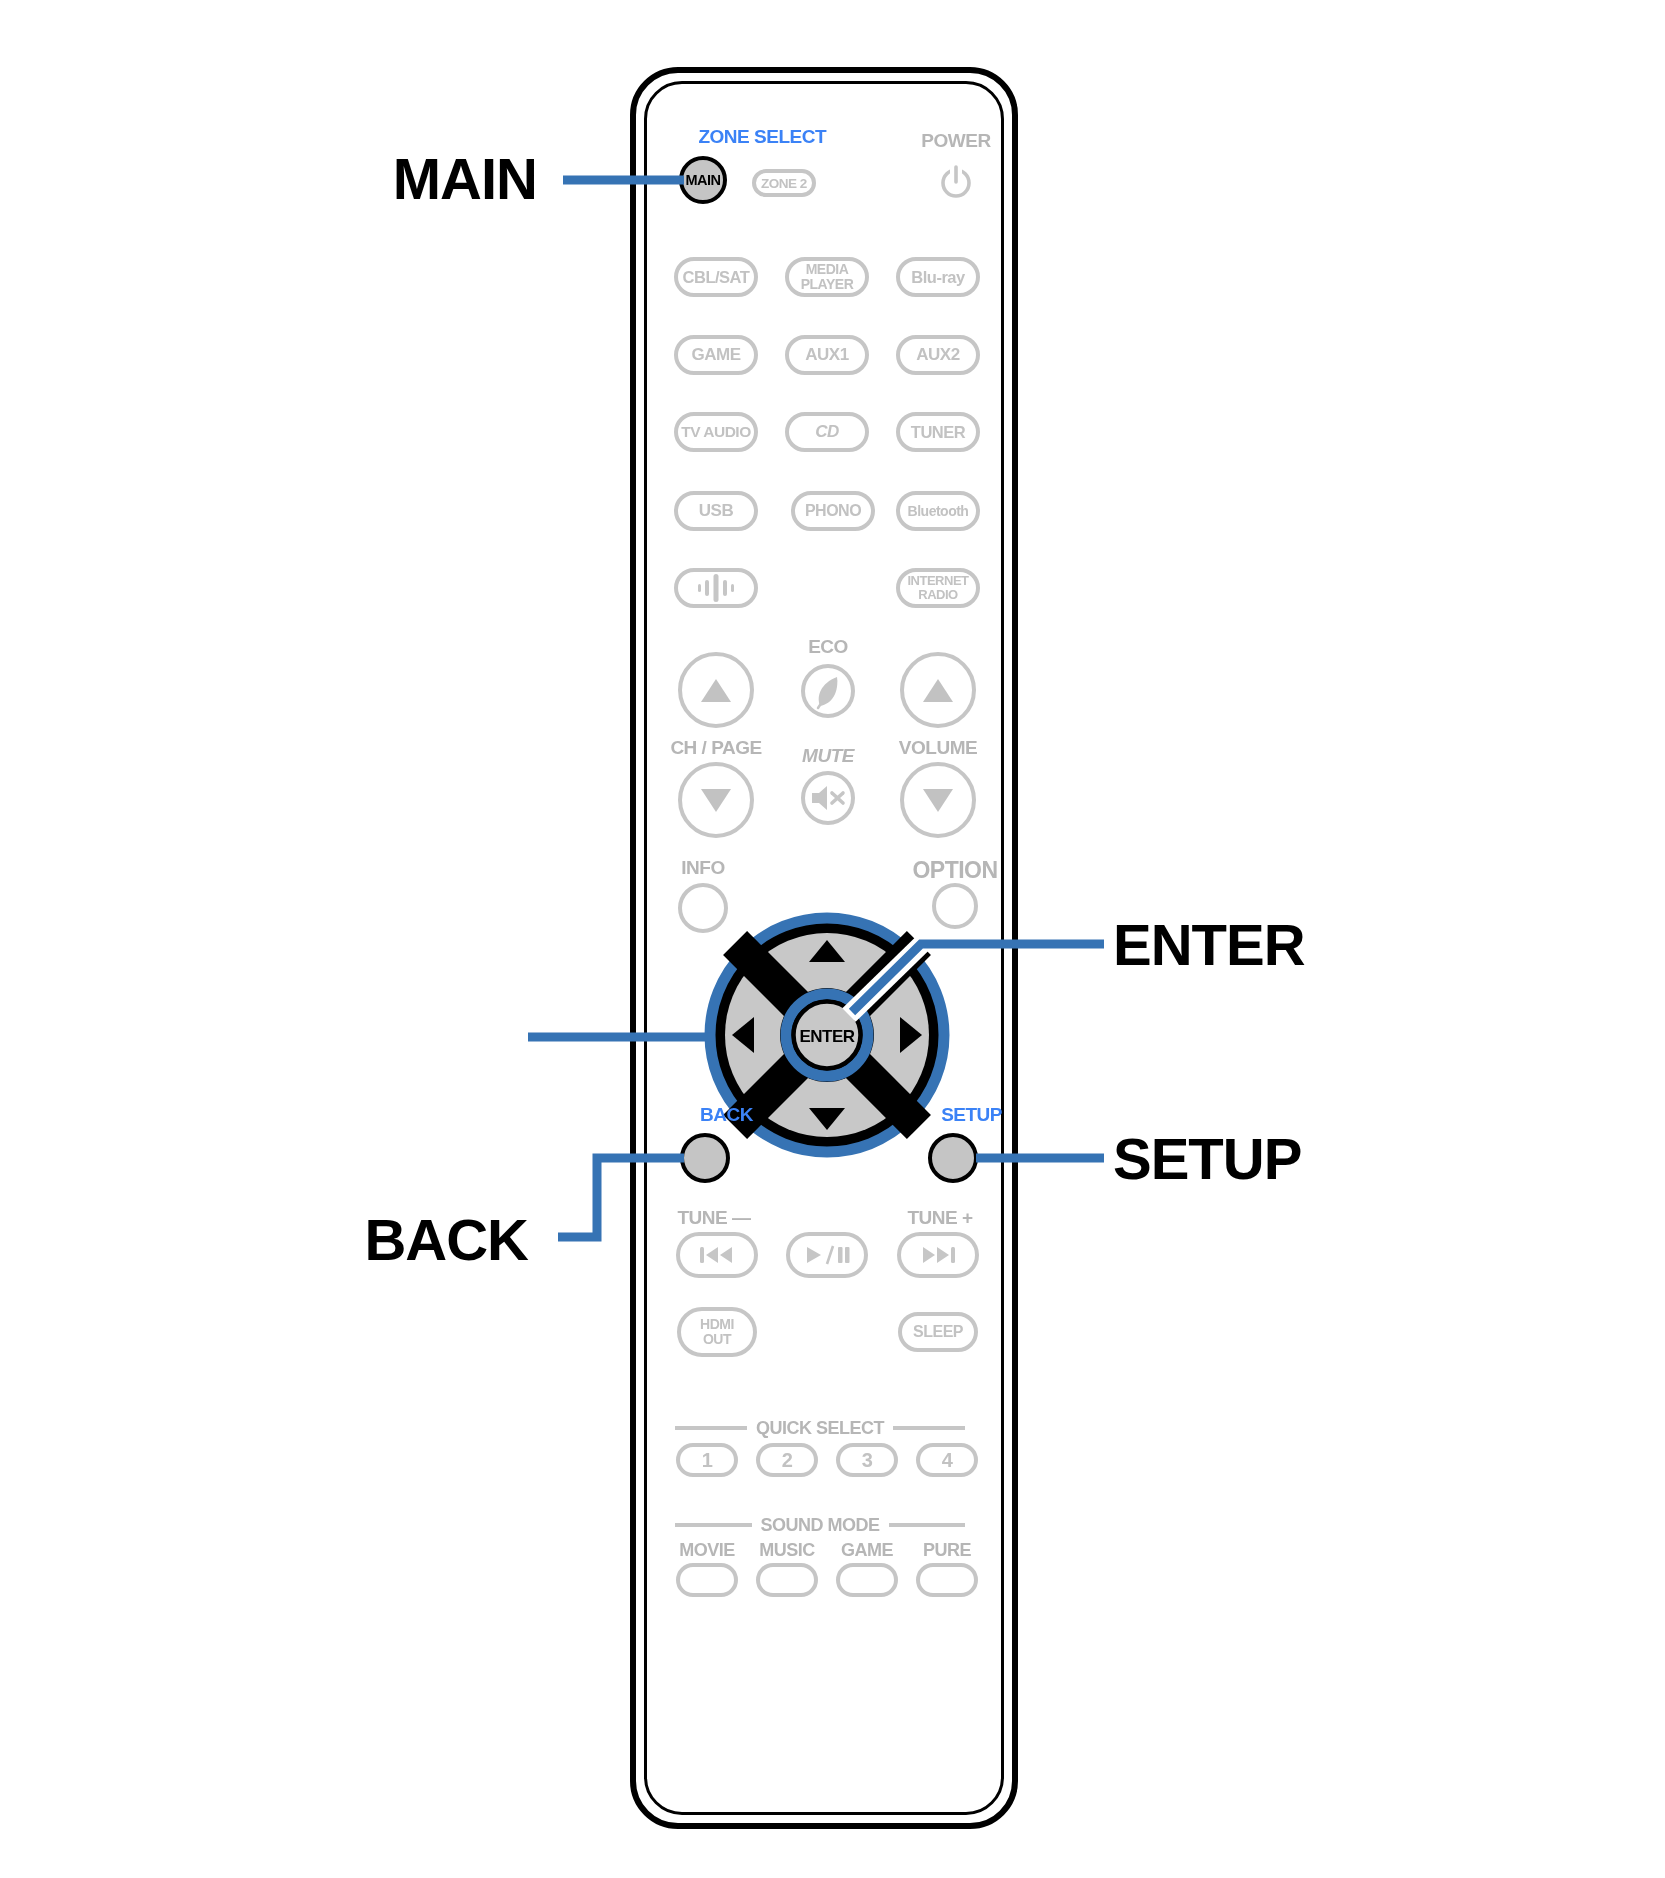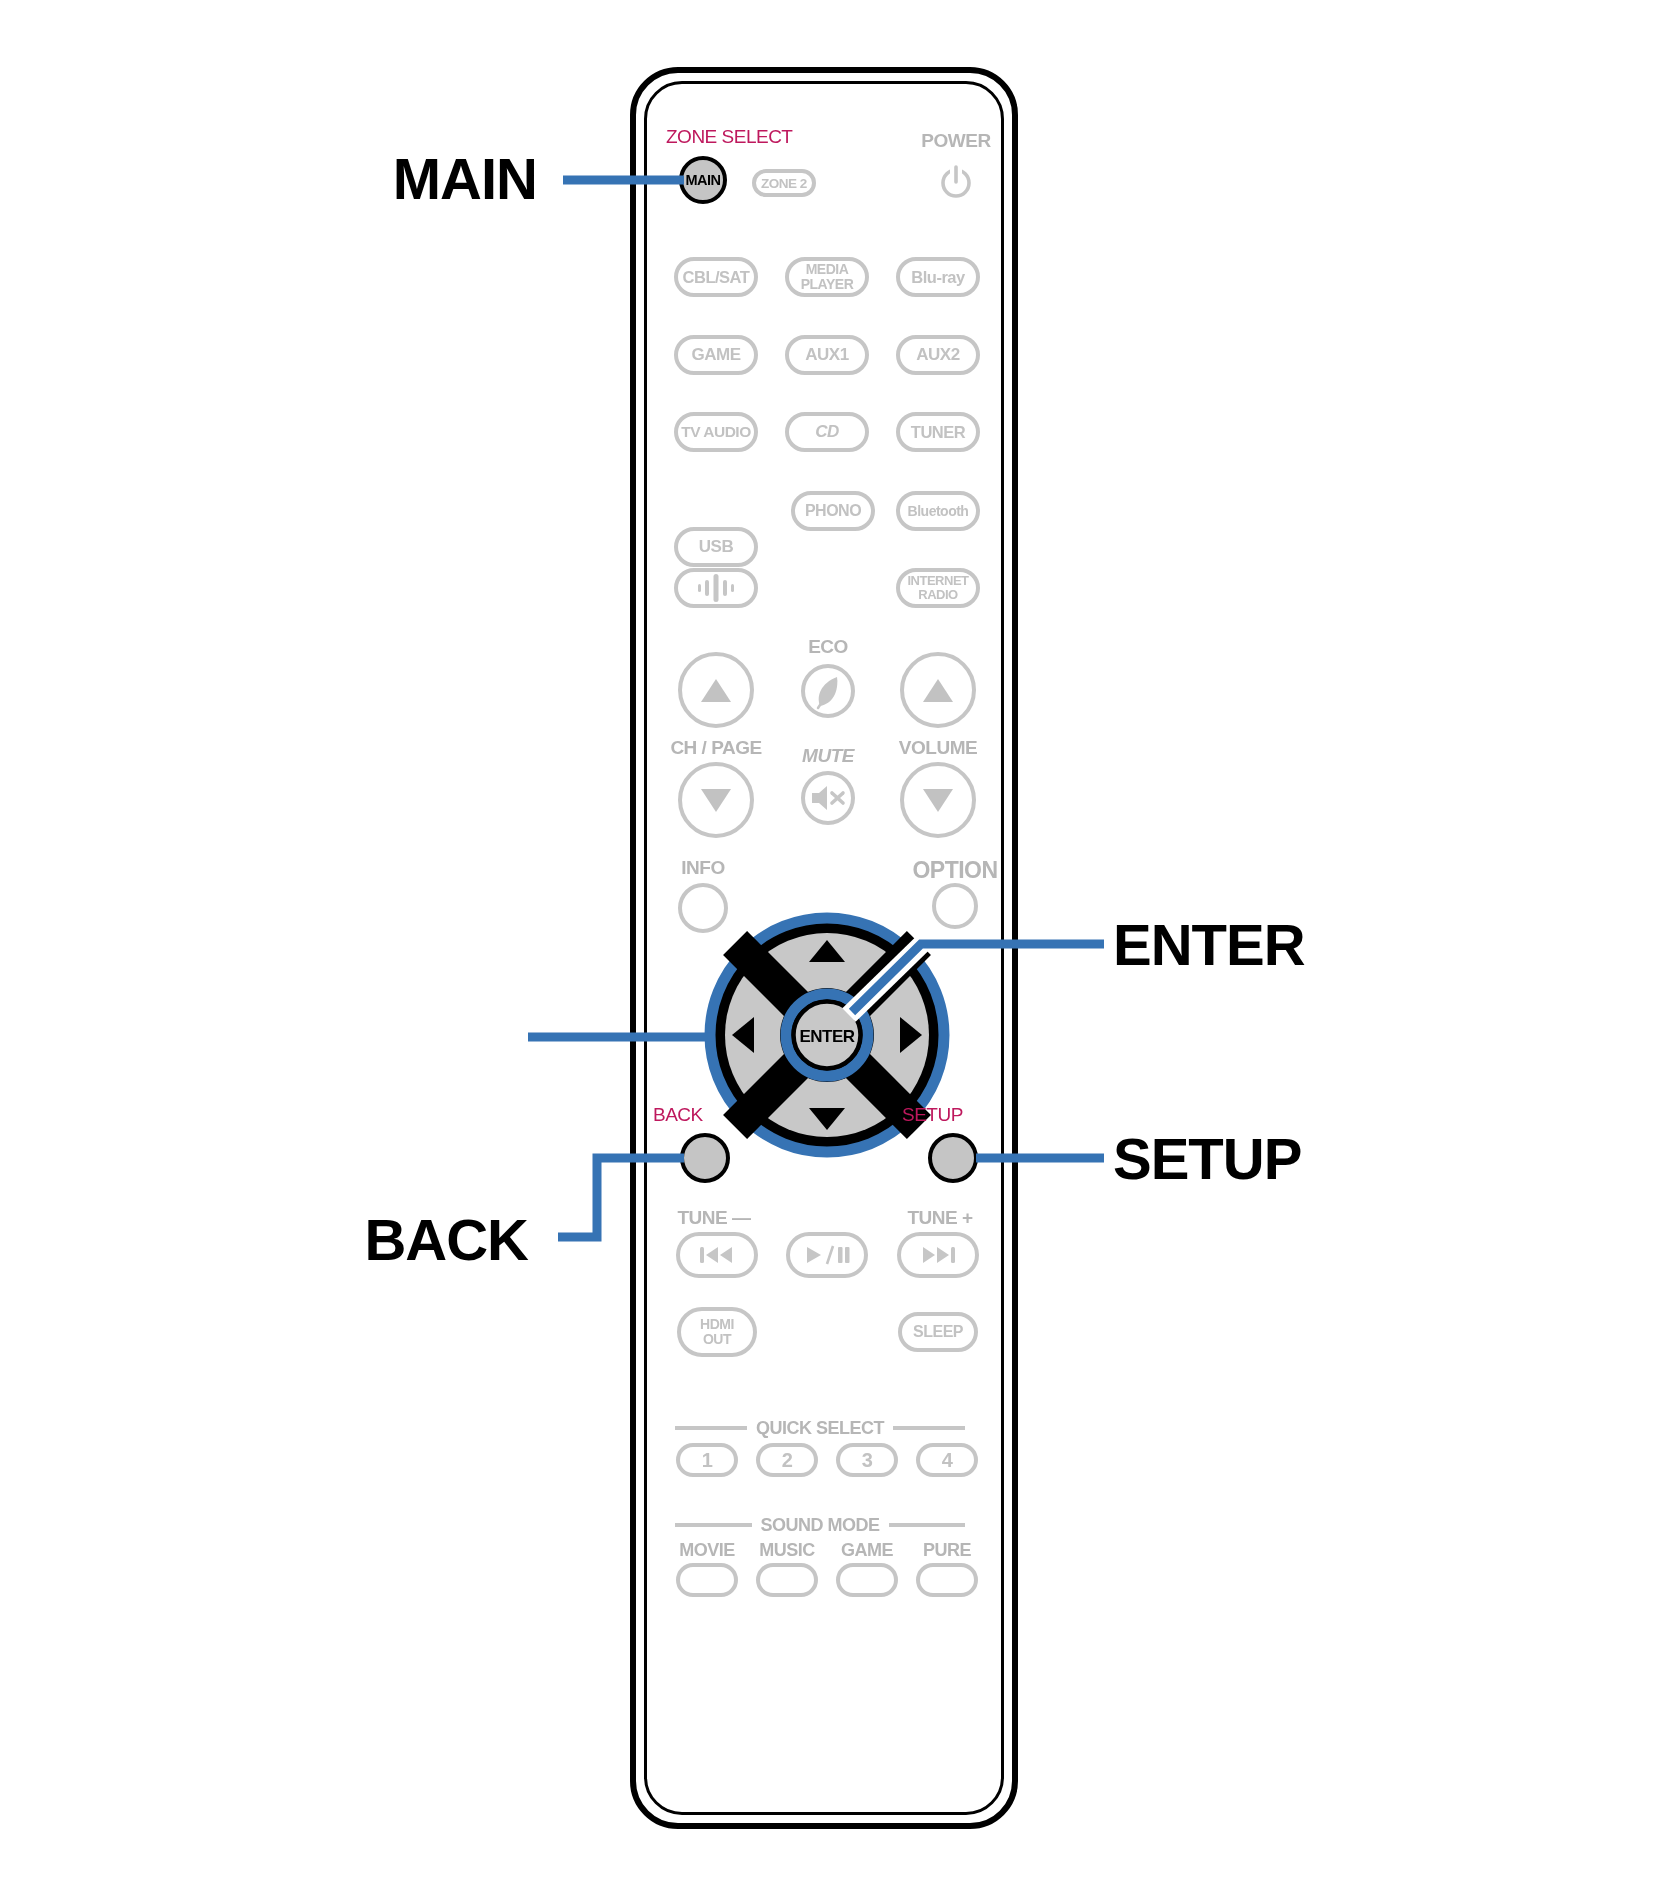--- a/index.html
+++ b/index.html
@@ -12,21 +12,21 @@
   .remote-inner{position:absolute;left:8px;top:8px;right:8px;bottom:8px;
           border:3px solid #000;border-radius:38px;}
   
   .pill{position:absolute;border:4px solid #c6c6c6;border-radius:999px;color:#c2c2c2;
         display:flex;align-items:center;justify-content:center;font-weight:bold;
         letter-spacing:-0.5px;background:#fff;box-sizing:border-box;text-align:center;}
   .circle{border-radius:50%;}
   .gray-fill{background:#c5c5c5;border:4.5px solid #000;color:#000;}
   .glabel{position:absolute;color:#b6b6b6;font-weight:bold;text-align:center;
           letter-spacing:-0.5px;white-space:nowrap;}
-  .blabel{position:absolute;color:#be185d;font-weight:normal;text-align:left;
+  .blabel{position:absolute;color:#3b82f6;font-weight:bold;text-align:right;
           letter-spacing:-0.5px;white-space:nowrap;}
   .btn-circle{position:absolute;border:4px solid #c6c6c6;border-radius:50%;background:#fff;
           display:flex;align-items:center;justify-content:center;box-sizing:border-box;}
   .two-line{line-height:1.05;font-size:14px;}
   .two-line span{display:block;}
   
   .tri-up{width:0;height:0;border-left:15px solid transparent;border-right:15px solid transparent;
           border-bottom:23px solid #c2c2c2;}
   .tri-down{width:0;height:0;border-left:15px solid transparent;border-right:15px solid transparent;
           border-top:23px solid #c2c2c2;}
@@ -70,21 +70,21 @@
   <div class="pill" style="left:896px;top:257px;width:84px;height:40px;font-size:16.5px;">Blu-ray</div>
 
   <div class="pill" style="left:674px;top:335px;width:84px;height:40px;font-size:17px;">GAME</div>
   <div class="pill" style="left:785px;top:335px;width:84px;height:40px;font-size:17px;">AUX1</div>
   <div class="pill" style="left:896px;top:335px;width:84px;height:40px;font-size:17px;">AUX2</div>
 
   <div class="pill" style="left:674px;top:412px;width:84px;height:40px;font-size:15.5px;">TV AUDIO</div>
   <div class="pill" style="left:785px;top:412px;width:84px;height:40px;font-size:17px;font-style:italic;">CD</div>
   <div class="pill" style="left:896px;top:412px;width:84px;height:40px;font-size:16.5px;">TUNER</div>
 
-  <div class="pill" style="left:674px;top:491px;width:84px;height:40px;font-size:17px;margin-top:36px;">USB</div>
+  <div class="pill" style="left:674px;top:491px;width:84px;height:40px;font-size:17px;">USB</div>
   <div class="pill" style="left:791px;top:491px;width:84px;height:40px;font-size:16px;">PHONO</div>
   <div class="pill" style="left:896px;top:491px;width:84px;height:40px;font-size:14px;">Bluetooth</div>
 
   <div class="pill" style="left:674px;top:568px;width:84px;height:40px;">
     <svg width="48" height="34" viewBox="0 0 48 34">
       <rect x="21.5" y="3" width="5" height="28" rx="2.5" fill="#c6c6c6"></rect>
       <rect x="13" y="9" width="4" height="16" rx="2" fill="#c6c6c6"></rect>
       <rect x="31" y="9" width="4" height="16" rx="2" fill="#c6c6c6"></rect>
       <rect x="6" y="13" width="3" height="8" rx="1.5" fill="#c6c6c6"></rect>
       <rect x="39" y="13" width="3" height="8" rx="1.5" fill="#c6c6c6"></rect>

